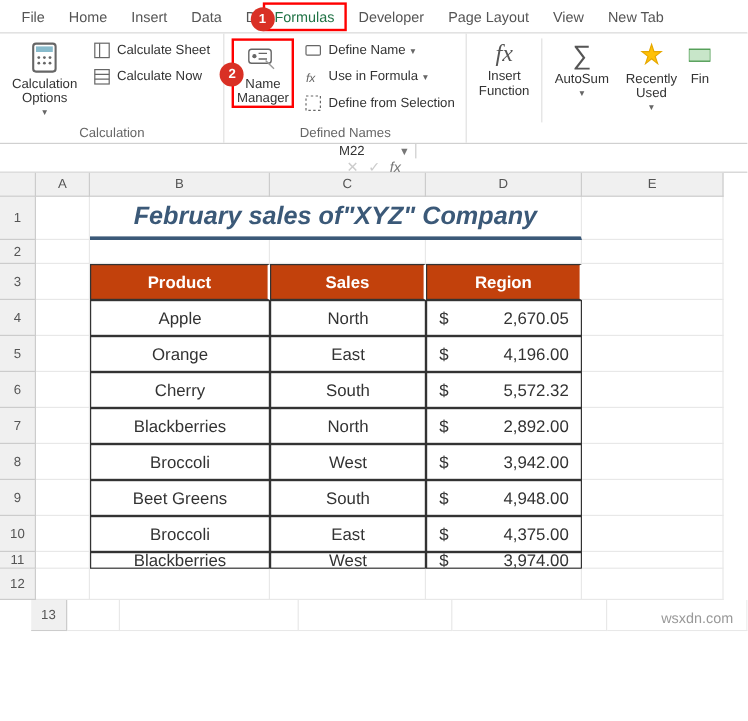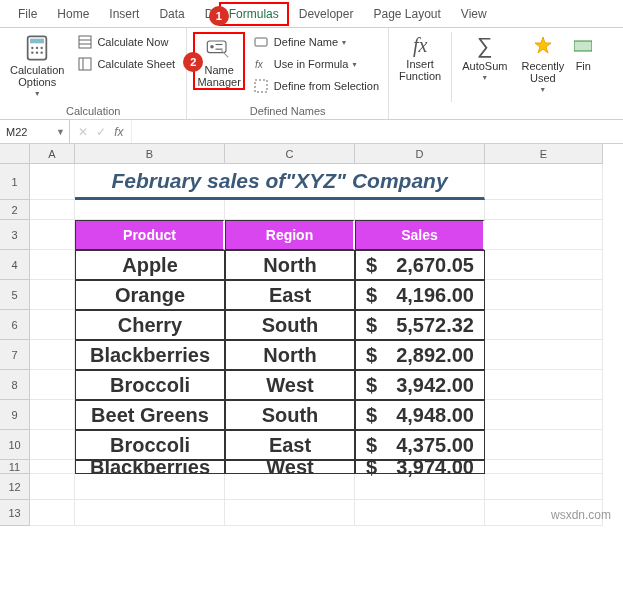--- a/index.html
+++ b/index.html
@@ -21,42 +21,42 @@
     .small-btn { display: flex; align-items: center; gap: 4px; font-size: 11px; padding: 2px 3px; height: 20px; cursor: pointer; }
     .stack { display: flex; flex-direction: column; gap: 2px; justify-content: center; }
     
     .highlighted-box { border: 2px solid red; padding: 0 2px; position: relative; }
     
     .num-badge { position: absolute; width: 20px; height: 20px; border-radius: 50%; background: #d93025; color: #fff; font-size: 11px; font-weight: bold; display: flex; align-items: center; justify-content: center; z-index: 10; }
     .badge1 { left: -12px; top: 2px; }
     .badge2 { left: -12px; top: 18px; }
     
     
-    .formula-row { display: flex; align-items: center; height: 24px; border-bottom: 1px solid #d0d0d0; }
+    .formula-row { display: flex; align-items: center; height: 24px; border-bottom: 1px solid #d0d0d0; flex-direction: column; }
     .name-box { width: 70px; border-right: 1px solid #ccc; padding-left: 6px; font-size: 11px; display: flex; align-items: center; justify-content: space-between; height: 100%; }
     .name-box-dd { color: #777; padding-right: 4px; font-size: 9px; }
     .fx-btns { display: flex; gap: 8px; padding: 0 8px; color: #999; }
     .fx-label { font-style: italic; color: #777; font-size: 12px; }
     
     
     .sheet-wrap { position: relative; }
     .col-headers { display: flex; position: sticky; top: 0; }
     .corner { width: 30px; height: 20px; background: #f0f0f0; border-right: 1px solid #ccc; border-bottom: 1px solid #ccc; }
     .col-h { height: 20px; background: #f0f0f0; border-right: 1px solid #ccc; border-bottom: 1px solid #ccc; text-align: center; font-size: 11px; color: #555; line-height: 20px; }
     .colA { width: 45px; } .colB { width: 150px; } .colC { width: 130px; } .colD { width: 130px; } .colE { width: 118px; }
     
     .row { display: flex; }
     .row-h { width: 30px; background: #f0f0f0; border-right: 1px solid #ccc; border-bottom: 1px solid #ccc; text-align: center; font-size: 11px; color: #555; display: flex; align-items: center; justify-content: center; }
     .cell { border-right: 1px solid #e8e8e8; border-bottom: 1px solid #e8e8e8; padding: 0 6px; display: flex; align-items: center; }
     
     .title-cell { font-size: 21px; font-style: italic; font-weight: 600; color: #3b5978; justify-content: center; border-bottom: 3px solid #3b5978; }
     
-    .thead { background: #d946ef; color: #fff; font-weight: bold; justify-content: center; font-size: 14px; border: 1px solid #333; border-right: 2px solid #fff;}
+    .thead { background: #c2410c; color: #fff; font-weight: bold; justify-content: center; font-size: 14px; border: 1px solid #333; border-right: 2px solid #fff;}
     .thead:last-child{border-right:1px solid #333;}
-    .tcell { border: 1px solid #333; font-size: 20px; justify-content: center; font-weight: bold; }
+    .tcell { border: 1px solid #333; font-size: 14px; justify-content: center; }
     .tcell.money { justify-content: space-between; padding: 0 10px; }
     
     .watermark { position: absolute; right: 12px; bottom: 4px; color: #999; font-size: 12px; }
     
     svg { display: block; }
   </style>
 </head>
 <body>
 
 <div class="tabs">
@@ -65,20 +65,21 @@
   <div class="tab">Insert</div>
   <div class="tab">Data</div>
   <div class="tab" style="width:24px;overflow:hidden;white-space:nowrap;"><span>Draw</span></div>
   <div class="tab active highlighted">
     <span class="num-badge badge1">1</span>
     <span>Formulas</span>
   </div>
   <div class="tab">Developer</div>
   <div class="tab">Page Layout</div>
   <div class="tab">View</div>
+  <div class="tab">New Tab</div>
 </div>
 
 <div class="ribbon">
 
   <div class="ribbon-group">
     <div class="ribbon-group-content">
       <div class="big-btn">
         <svg width="28" height="28" viewBox="0 0 24 24">
             <rect x="4" y="2" width="16" height="20" fill="none" stroke="#666" stroke-width="1.5" rx="2"></rect>
             <rect x="6" y="4" width="12" height="4" fill="#8bc"></rect>
@@ -90,31 +91,31 @@
             <circle cx="16" cy="16" r="1" fill="#666"></circle>
           </svg>
         <span style="white-space:pre-line;">Calculation
 Options</span>
         <span style="font-size:8px;color:#666;">▾</span>
       </div>
       <div class="stack">
         <div class="small-btn">
           <svg width="16" height="16" viewBox="0 0 16 16">
               <rect x="2" y="2" width="12" height="12" fill="none" stroke="#666"></rect>
+              <line x1="6" y1="2" x2="6" y2="14" stroke="#666"></line>
+            </svg>
+          <span style="white-space:nowrap;overflow:hidden;width:80px;">Calculate Sheet</span>
+        </div>
+        <div class="small-btn">
+          <svg width="16" height="16" viewBox="0 0 16 16">
+              <rect x="2" y="2" width="12" height="12" fill="none" stroke="#666"></rect>
               <line x1="2" y1="6" x2="14" y2="6" stroke="#666"></line>
               <line x1="2" y1="10" x2="14" y2="10" stroke="#666"></line>
             </svg>
           <span>Calculate Now</span>
-        </div>
-        <div class="small-btn">
-          <svg width="16" height="16" viewBox="0 0 16 16">
-              <rect x="2" y="2" width="12" height="12" fill="none" stroke="#666"></rect>
-              <line x1="6" y1="2" x2="6" y2="14" stroke="#666"></line>
-            </svg>
-          <span style="white-space:nowrap;overflow:hidden;width:80px;">Calculate Sheet</span>
         </div>
       </div>
     </div>
     <div class="ribbon-group-label">Calculation</div>
   </div>
 
   <div class="ribbon-group">
     <div class="ribbon-group-content">
       <div class="big-btn highlighted-box" style="position:relative;">
         <span class="num-badge badge2">2</span>
@@ -222,22 +223,22 @@
     <div class="cell colB"></div>
     <div class="cell colC"></div>
     <div class="cell colD"></div>
     <div class="cell colE"></div>
   </div>
 
   <div class="row" style="height:30px;">
     <div class="row-h">3</div>
     <div class="cell colA"></div>
     <div class="cell thead colB">Product</div>
+    <div class="cell thead colD">Sales</div>
     <div class="cell thead colC">Region</div>
-    <div class="cell thead colD">Sales</div>
     <div class="cell colE"></div>
   </div>
 
   <div id="data-rows">
       <div class="row" style="height: 30px;">
     <div class="row-h">4</div>
     <div class="cell colA"></div>
     <div class="cell tcell colB">Apple</div>
     <div class="cell tcell colC">North</div>
     <div class="cell tcell money colD">
@@ -326,21 +327,21 @@
     </div>
 
   <div class="row" style="height:26px;">
     <div class="row-h">12</div>
     <div class="cell colA"></div>
     <div class="cell colB"></div>
     <div class="cell colC"></div>
     <div class="cell colD"></div>
     <div class="cell colE"></div>
   </div>
-  <div class="row" style="height:26px;">
+  <div class="row" style="height:26px;padding-left:26px;">
     <div class="row-h">13</div>
     <div class="cell colA"></div>
     <div class="cell colB"></div>
     <div class="cell colC"></div>
     <div class="cell colD"></div>
     <div class="cell colE"></div>
   </div>
 
   <div class="watermark">wsxdn.com</div>
 </div>

